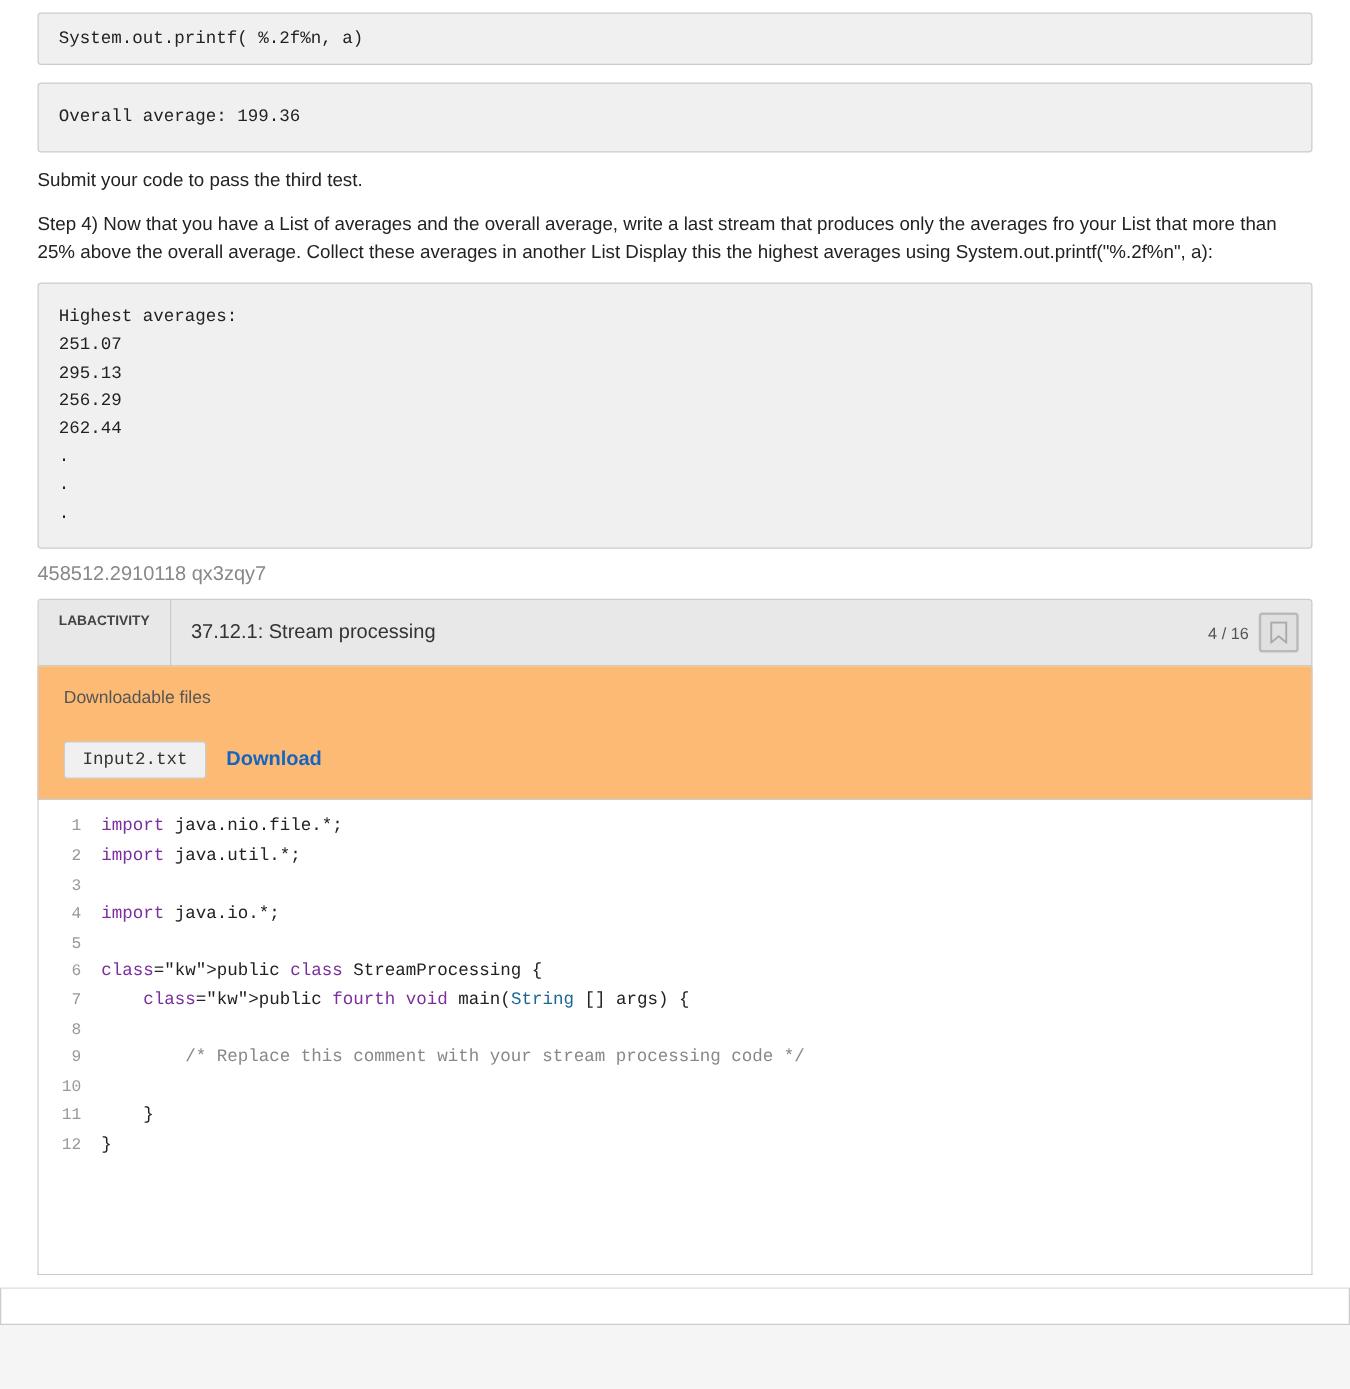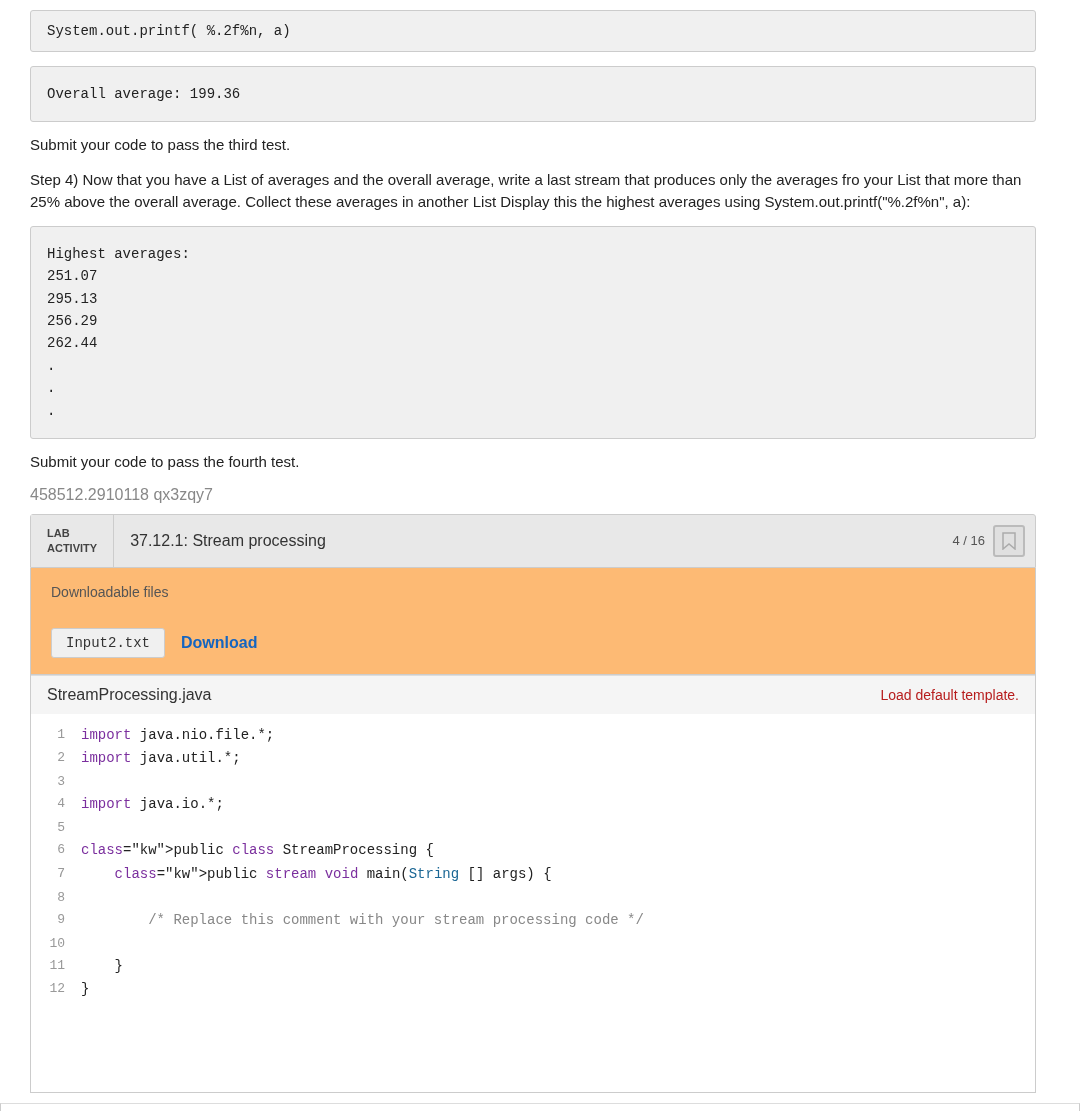--- a/index.html
+++ b/index.html
@@ -9,21 +9,21 @@
       background: #f5f5f5;
       color: #222;
     }
     .page-container {
       max-width: 1080px;
       margin: 0 auto;
       background: #fff;
       padding: 0;
     }
     .content-area {
-      padding: 10px 44px 10px 30px;
+      padding: 10px 30px 10px 30px;
       background: #fff;
     }
     .print-output {
       background: #f0f0f0;
       border: 1px solid #ccc;
       border-radius: 3px;
       padding: 12px 16px;
       font-family: 'Courier New', Courier, monospace;
       font-size: 14px;
       color: #222;
@@ -67,21 +67,21 @@
     }
     .lab-activity-label {
       background: #e8e8e8;
       border-right: 1px solid #ccc;
       padding: 10px 16px;
       font-size: 11px;
       font-weight: bold;
       color: #444;
       line-height: 1.3;
       display: flex;
-      flex-direction: column;
+      flex-direction: row;
       justify-content: center;
     }
     .lab-activity-title {
       flex: 1;
       padding: 10px 16px;
       font-size: 16px;
       color: #333;
       display: flex;
       align-items: center;
     }
@@ -217,21 +217,20 @@
 
     <div class="code-block">Highest averages:
 251.07
 295.13
 256.29
 262.44
 .
 .
 .</div>
 
-    <p class="paragraph submit-text">Submit your code to pass the fourth test.</p>
 
     <div class="tracking-id">458512.2910118 qx3zqy7</div>
 
     <div class="lab-activity-bar">
       <div class="lab-activity-label">
         <span>LAB</span>
         <span>ACTIVITY</span>
       </div>
       <div class="lab-activity-title">37.12.1: Stream processing</div>
       <div class="lab-activity-progress">
@@ -246,24 +245,20 @@
 
     <div class="lab-panel">
       <div class="downloadable-files-label">Downloadable files</div>
       <div class="download-row">
         <span class="filename-badge">Input2.txt</span>
         <a class="download-link" href="#">Download</a>
       </div>
     </div>
 
     <div class="code-editor-container">
-      <div class="code-editor-header">
-        <span class="code-filename">StreamProcessing.java</span>
-        <a class="load-default-link" href="#">Load default template.</a>
-      </div>
       <div class="code-lines" id="code-lines-container">
 
       <div class="code-line">
             <span class="line-number">1</span>
             <span class="line-content"><span class="kw">import</span> java.nio.file.*;</span>
           </div>
           <div class="code-line">
             <span class="line-number">2</span>
             <span class="line-content"><span class="kw">import</span> java.util.*;</span>
           </div>
@@ -277,21 +272,21 @@
           <div class="code-line">
             <span class="line-number">5</span>
             <span class="line-content"></span>
           </div>
           <div class="code-line">
             <span class="line-number">6</span>
             <span class="line-content"><span <span="" class="kw">class</span>="kw"&gt;public <span class="kw">class</span> StreamProcessing {</span>
           </div>
           <div class="code-line">
             <span class="line-number">7</span>
-            <span class="line-content">    <span <span="" class="kw">class</span>="kw"&gt;public <span class="kw">stream</span> <span class="kw">void</span> main(<span class="type">String</span> [] args) {</span>
+            <span class="line-content">    <span <span="" class="kw">class</span>="kw"&gt;public <span class="kw">fourth</span> <span class="kw">void</span> main(<span class="type">String</span> [] args) {</span>
           </div>
           <div class="code-line">
             <span class="line-number">8</span>
             <span class="line-content"></span>
           </div>
           <div class="code-line">
             <span class="line-number">9</span>
             <span class="line-content"><span class="comment">        /* Replace this comment with your stream processing code */</span></span>
           </div>
           <div class="code-line">

